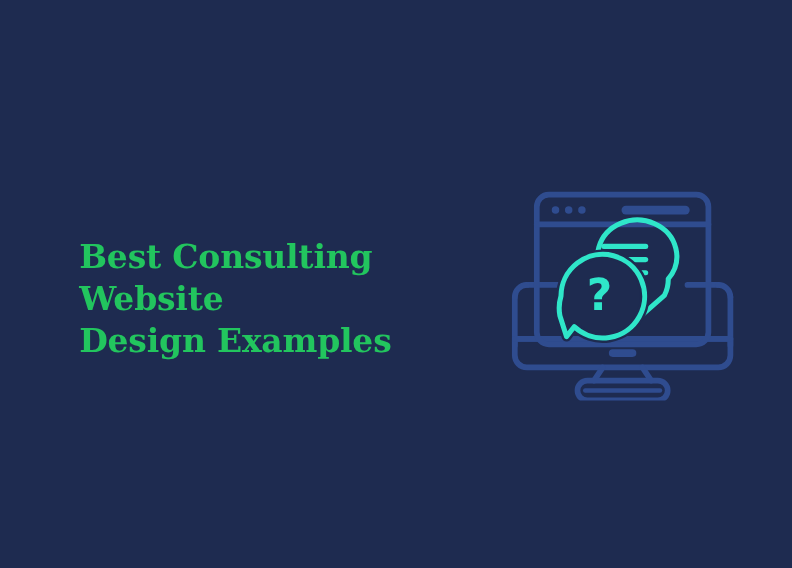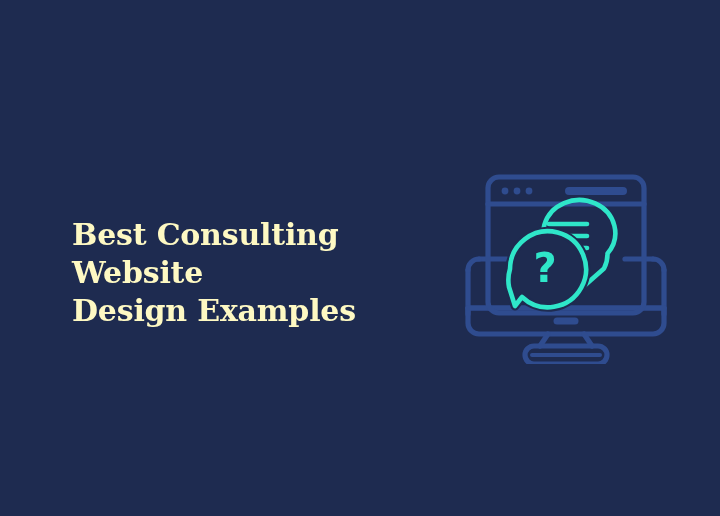--- a/index.html
+++ b/index.html
@@ -28,21 +28,21 @@
     top: 216px;
     width: 380px;
   }
   .headline {
     margin: 0;
     font-family: "DejaVu Serif", "Liberation Serif", serif;
     font-weight: bold;
     font-size: 30px;
     line-height: 38px;
     letter-spacing: -0.2px;
-    color: #fef9c3;
+    color: #22c55e;
     white-space: pre-line;
   }
 
   
   #illustration {
     position: absolute;
     left: 452px;
     top: 146px;
     width: 228px;
     height: 218px;

